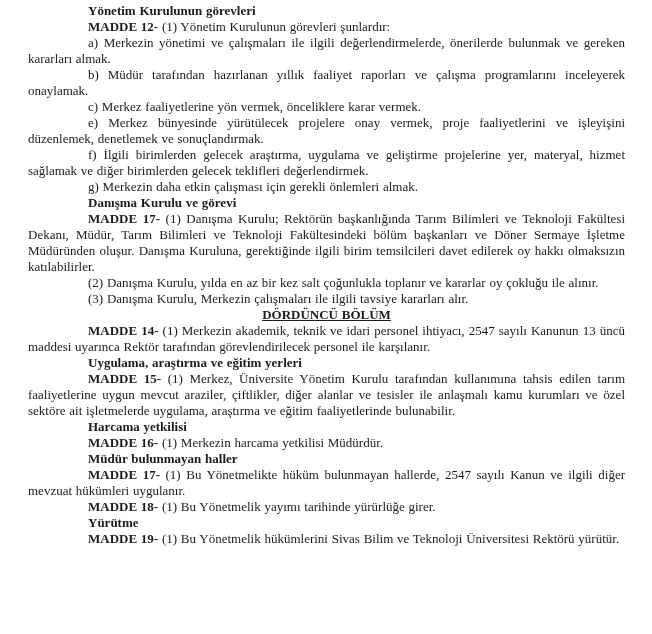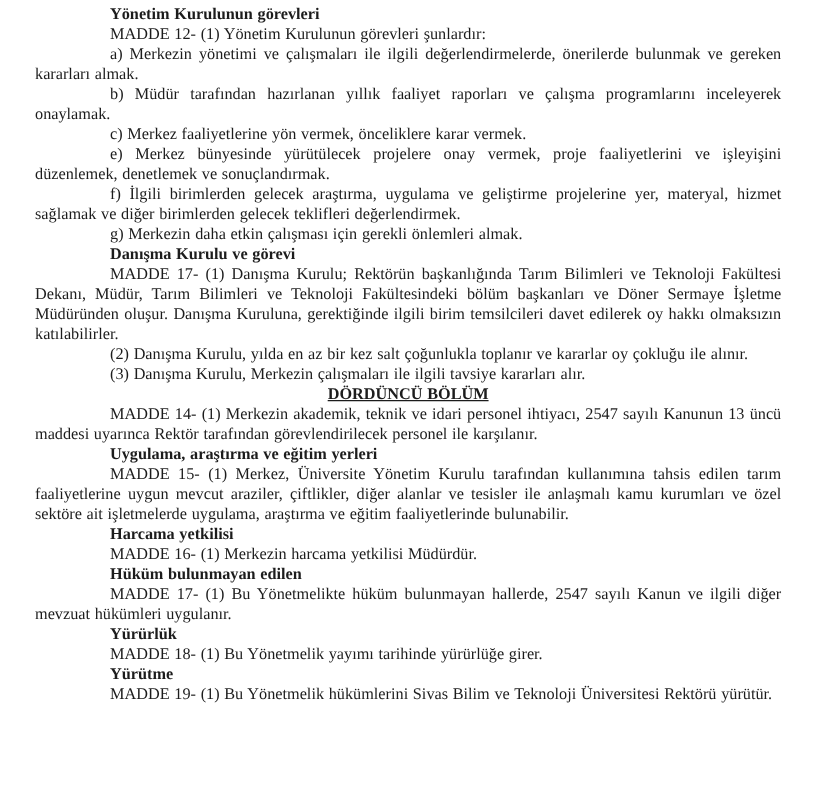--- a/index.html
+++ b/index.html
@@ -30,21 +30,21 @@
   .doc-body p.subheading {
     font-weight: bold;
   }
   .doc-body p.center {
     text-align: center;
     text-indent: 0;
     font-weight: bold;
     text-decoration: underline;
   }
   .doc-body b.madde-label {
-    font-weight: normal;
+    font-weight: bold;
   }
 </style>
 </head>
 <body>
 
 <div class="page">
   <div class="doc-body">
       <p class="subheading">Yönetim Kurulunun görevleri</p>
       <p class="madde"><b class="madde-label">MADDE 12-</b><span> (1) Yönetim Kurulunun görevleri şunlardır:</span></p>
       <p class="para">a) Merkezin yönetimi ve çalışmaları ile ilgili değerlendirmelerde, önerilerde bulunmak ve gereken kararları almak.</p>
@@ -56,20 +56,19 @@
       <p class="subheading">Danışma Kurulu ve görevi</p>
       <p class="madde"><b class="madde-label">MADDE 17-</b><span> (1) Danışma Kurulu; Rektörün başkanlığında Tarım Bilimleri ve Teknoloji Fakültesi Dekanı, Müdür, Tarım Bilimleri ve Teknoloji Fakültesindeki bölüm başkanları ve Döner Sermaye İşletme Müdüründen oluşur. Danışma Kuruluna, gerektiğinde ilgili birim temsilcileri davet edilerek oy hakkı olmaksızın katılabilirler.</span></p>
       <p class="para">(2) Danışma Kurulu, yılda en az bir kez salt çoğunlukla toplanır ve kararlar oy çokluğu ile alınır.</p>
       <p class="para">(3) Danışma Kurulu, Merkezin çalışmaları ile ilgili tavsiye kararları alır.</p>
       <p class="center">DÖRDÜNCÜ BÖLÜM</p>
       <p class="madde"><b class="madde-label">MADDE 14-</b><span> (1) Merkezin akademik, teknik ve idari personel ihtiyacı, 2547 sayılı Kanunun 13 üncü maddesi uyarınca Rektör tarafından görevlendirilecek personel ile karşılanır.</span></p>
       <p class="subheading">Uygulama, araştırma ve eğitim yerleri</p>
       <p class="madde"><b class="madde-label">MADDE 15-</b><span> (1) Merkez, Üniversite Yönetim Kurulu tarafından kullanımına tahsis edilen tarım faaliyetlerine uygun mevcut araziler, çiftlikler, diğer alanlar ve tesisler ile anlaşmalı kamu kurumları ve özel sektöre ait işletmelerde uygulama, araştırma ve eğitim faaliyetlerinde bulunabilir.</span></p>
       <p class="subheading">Harcama yetkilisi</p>
       <p class="madde"><b class="madde-label">MADDE 16-</b><span> (1) Merkezin harcama yetkilisi Müdürdür.</span></p>
-      <p class="subheading">Hüküm bulunmayan edilen</p>
+      <p class="subheading">Müdür bulunmayan haller</p>
       <p class="madde"><b class="madde-label">MADDE 17-</b><span> (1) Bu Yönetmelikte hüküm bulunmayan hallerde, 2547 sayılı Kanun ve ilgili diğer mevzuat hükümleri uygulanır.</span></p>
-      <p class="subheading">Yürürlük</p>
       <p class="madde"><b class="madde-label">MADDE 18-</b><span> (1) Bu Yönetmelik yayımı tarihinde yürürlüğe girer.</span></p>
       <p class="subheading">Yürütme</p>
       <p class="madde"><b class="madde-label">MADDE 19-</b><span> (1) Bu Yönetmelik hükümlerini Sivas Bilim ve Teknoloji Üniversitesi Rektörü yürütür.</span></p>
     </div>
 </div>
 
 </body></html>

